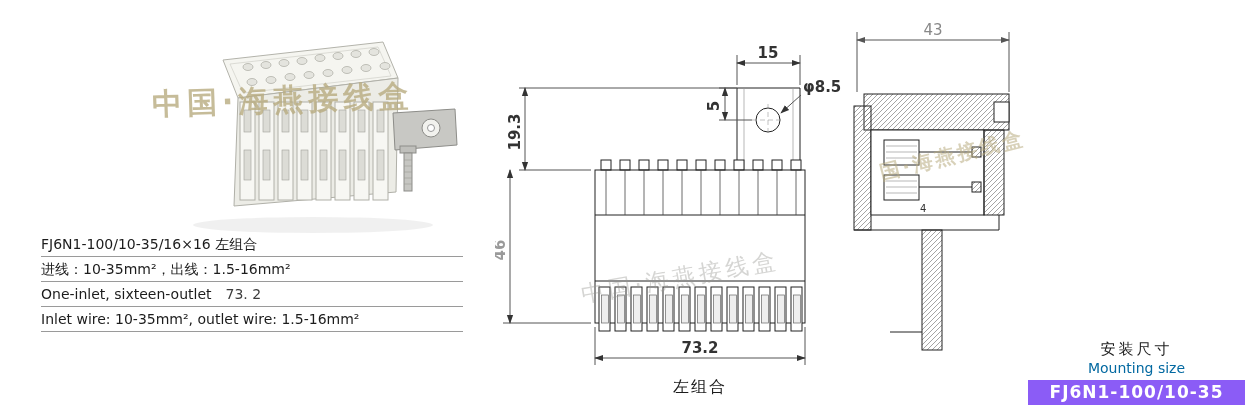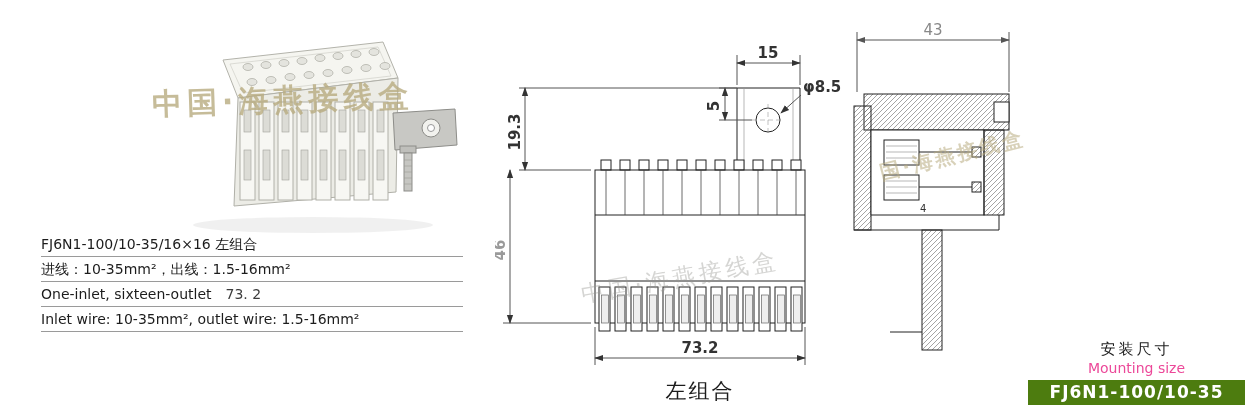--- a/index.html
+++ b/index.html
@@ -8,33 +8,33 @@
 
   
   .spec-table{position:absolute;left:41px;top:232px;width:422px;}
   .spec-row{height:24px;line-height:24px;border-bottom:1px solid #9a9a9a;font-size:14px;color:#1c1c1c;white-space:nowrap;}
   .stray{margin-left:14px;color:#3c3c3c;}
 
   
   .photo-wrap{position:absolute;left:148px;top:10px;width:330px;height:230px;}
   .front-wrap{position:absolute;left:495px;top:25px;width:360px;height:385px;font-weight:bold;}
   .side-wrap{position:absolute;left:834px;top:18px;width:210px;height:360px;}
-  .caption{position:absolute;left:650px;top:377px;width:100px;text-align:center;font-size:21px;letter-spacing:2px;color:#1c1c1c;}
+  .caption{position:absolute;left:650px;top:377px;width:100px;text-align:center;font-size:16px;letter-spacing:2px;color:#1c1c1c;}
 
   
   .wm{position:absolute;pointer-events:none;white-space:nowrap;font-weight:bold;}
   .wm-photo{left:152px;top:80px;font-size:30px;color:rgba(184,171,127,0.8);letter-spacing:5px;transform:rotate(-2deg);}
   .wm-center{left:580px;top:262px;font-size:23px;color:rgba(150,150,145,0.4);letter-spacing:4px;transform:rotate(-10deg);font-weight:normal;}
   .wm-side{left:878px;top:142px;font-size:20px;color:rgba(184,171,127,0.55);letter-spacing:3px;transform:rotate(-14deg);}
 
   
   .footer{position:absolute;left:1028px;top:340px;width:217px;text-align:center;}
   .mount-cn{font-size:15px;letter-spacing:3px;color:#1c1c1c;}
-  .mount-en{font-size:14px;color:#ec4899;margin-top:1px;}
-  .badge{margin-top:4px;background:#4d7c0f;color:#ffffff;font-weight:bold;font-size:17px;height:25px;line-height:25px;letter-spacing:1px;}
+  .mount-en{font-size:14px;color:#0369a1;margin-top:1px;}
+  .badge{margin-top:4px;background:#8b5cf6;color:#ffffff;font-weight:bold;font-size:17px;height:25px;line-height:25px;letter-spacing:1px;}
 
   
   .s-out{stroke:#222;stroke-width:1;fill:none;}
   .s-outw{stroke:#222;stroke-width:1;fill:#fff;}
   .s-dim{stroke:#555;stroke-width:1;fill:none;}
   .s-thin{stroke:#999;stroke-width:0.7;fill:none;}
   .s-cl{stroke:#999;stroke-width:0.6;stroke-dasharray:5 3;fill:none;}
   .s-slot{stroke:#444;stroke-width:0.8;fill:none;}
   text.dimtxt{font-family:"DejaVu Sans",sans-serif;font-size:15px;fill:#333;}
   text.dimsm{font-family:"DejaVu Sans",sans-serif;font-size:10px;fill:#333;}

